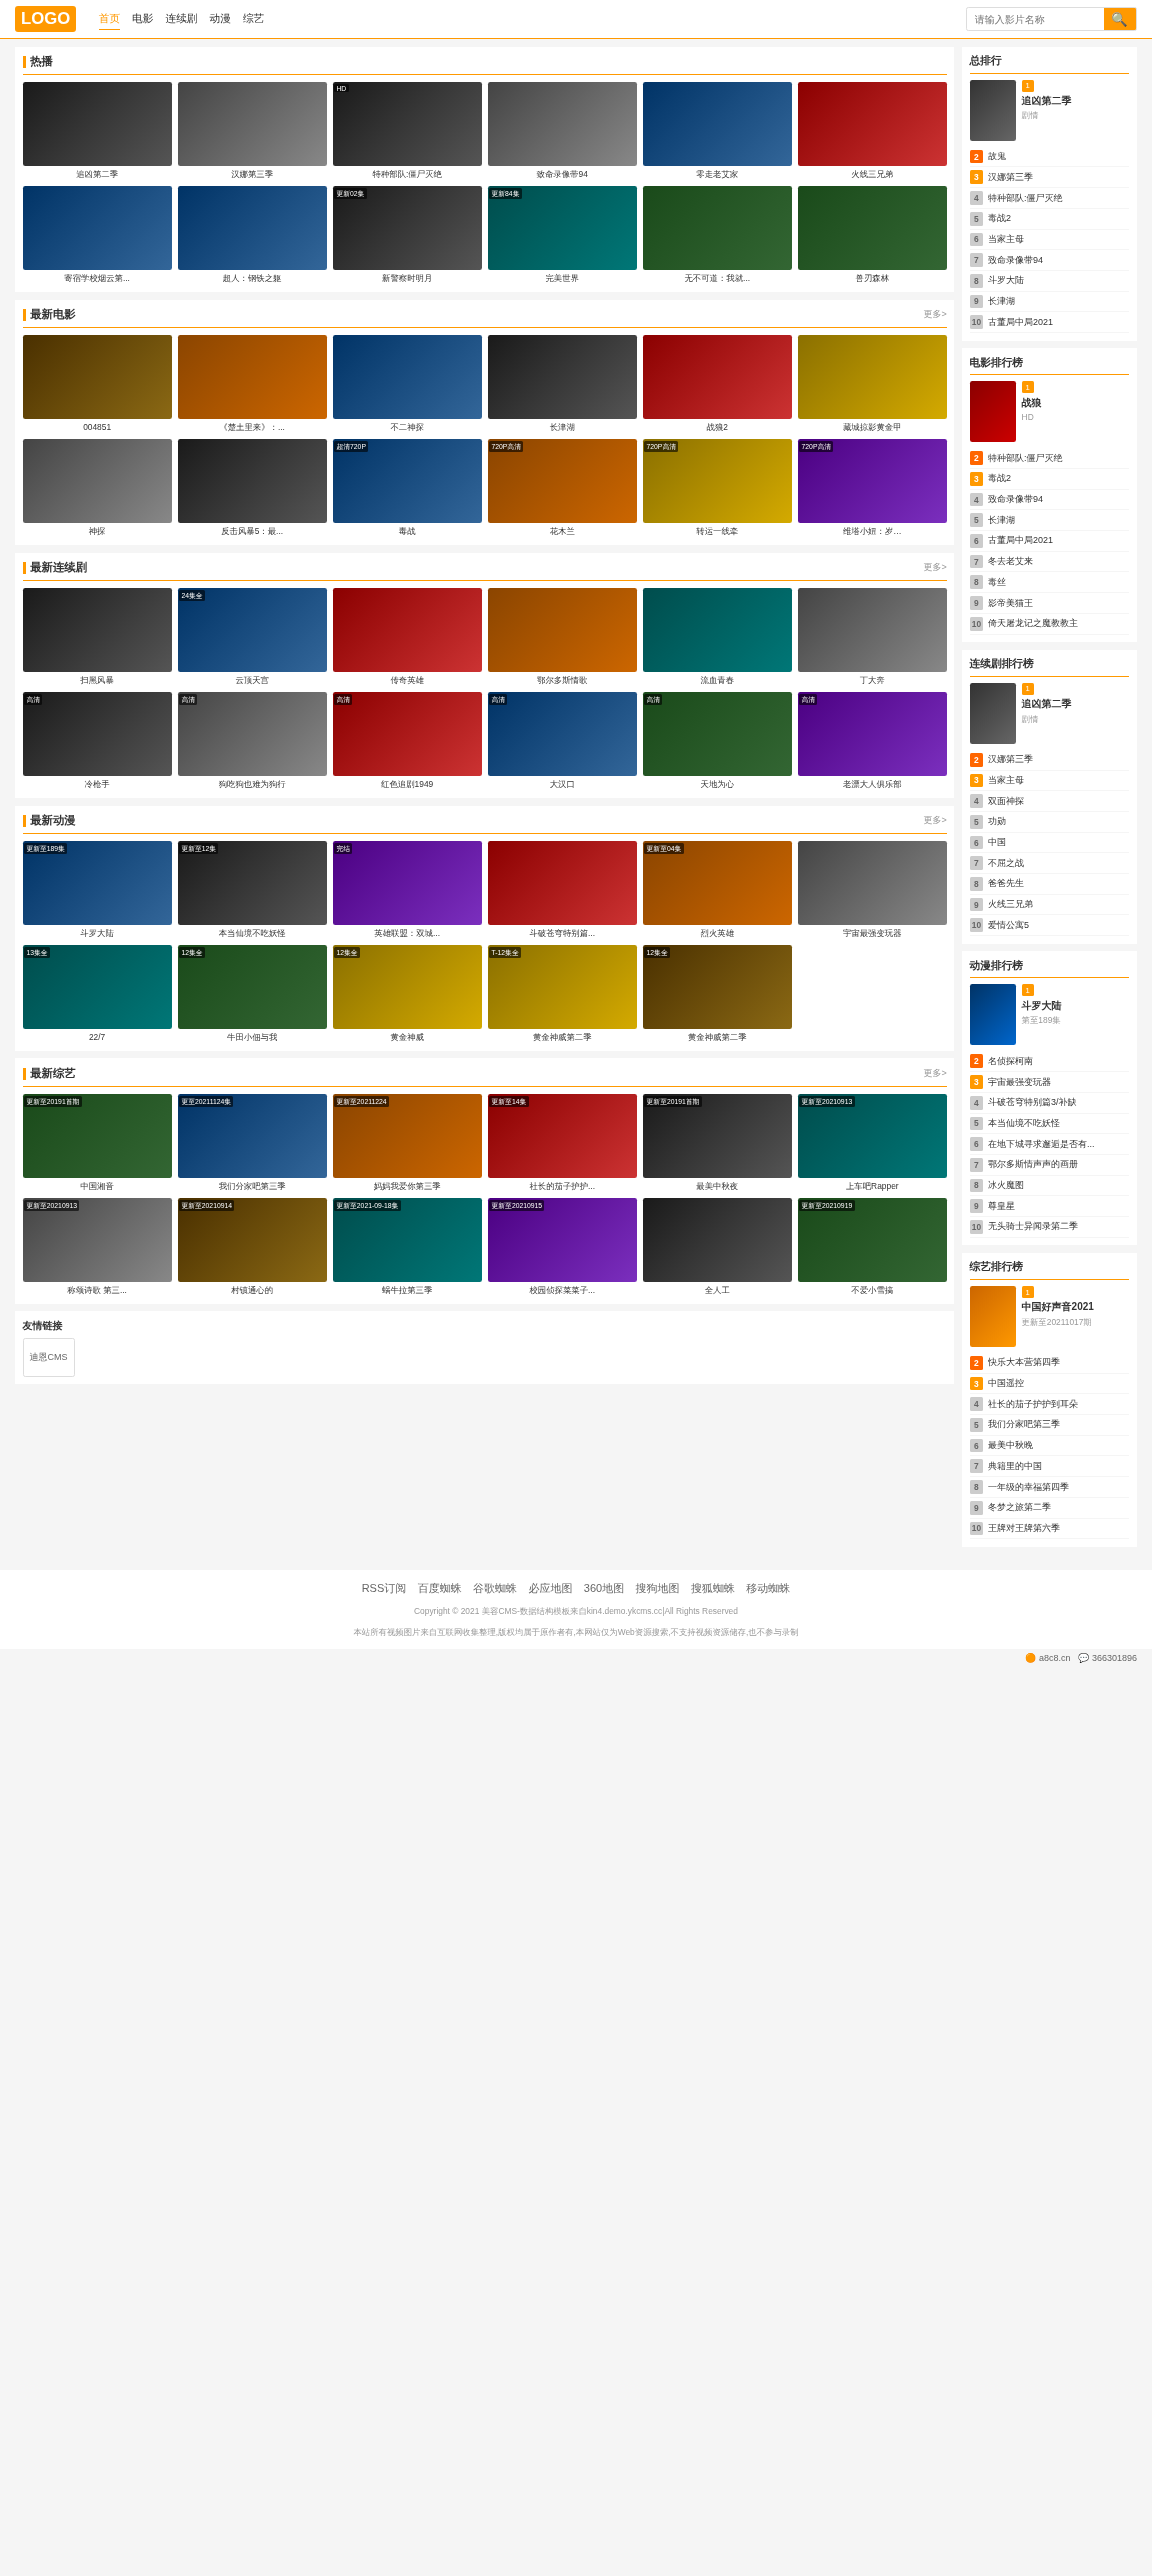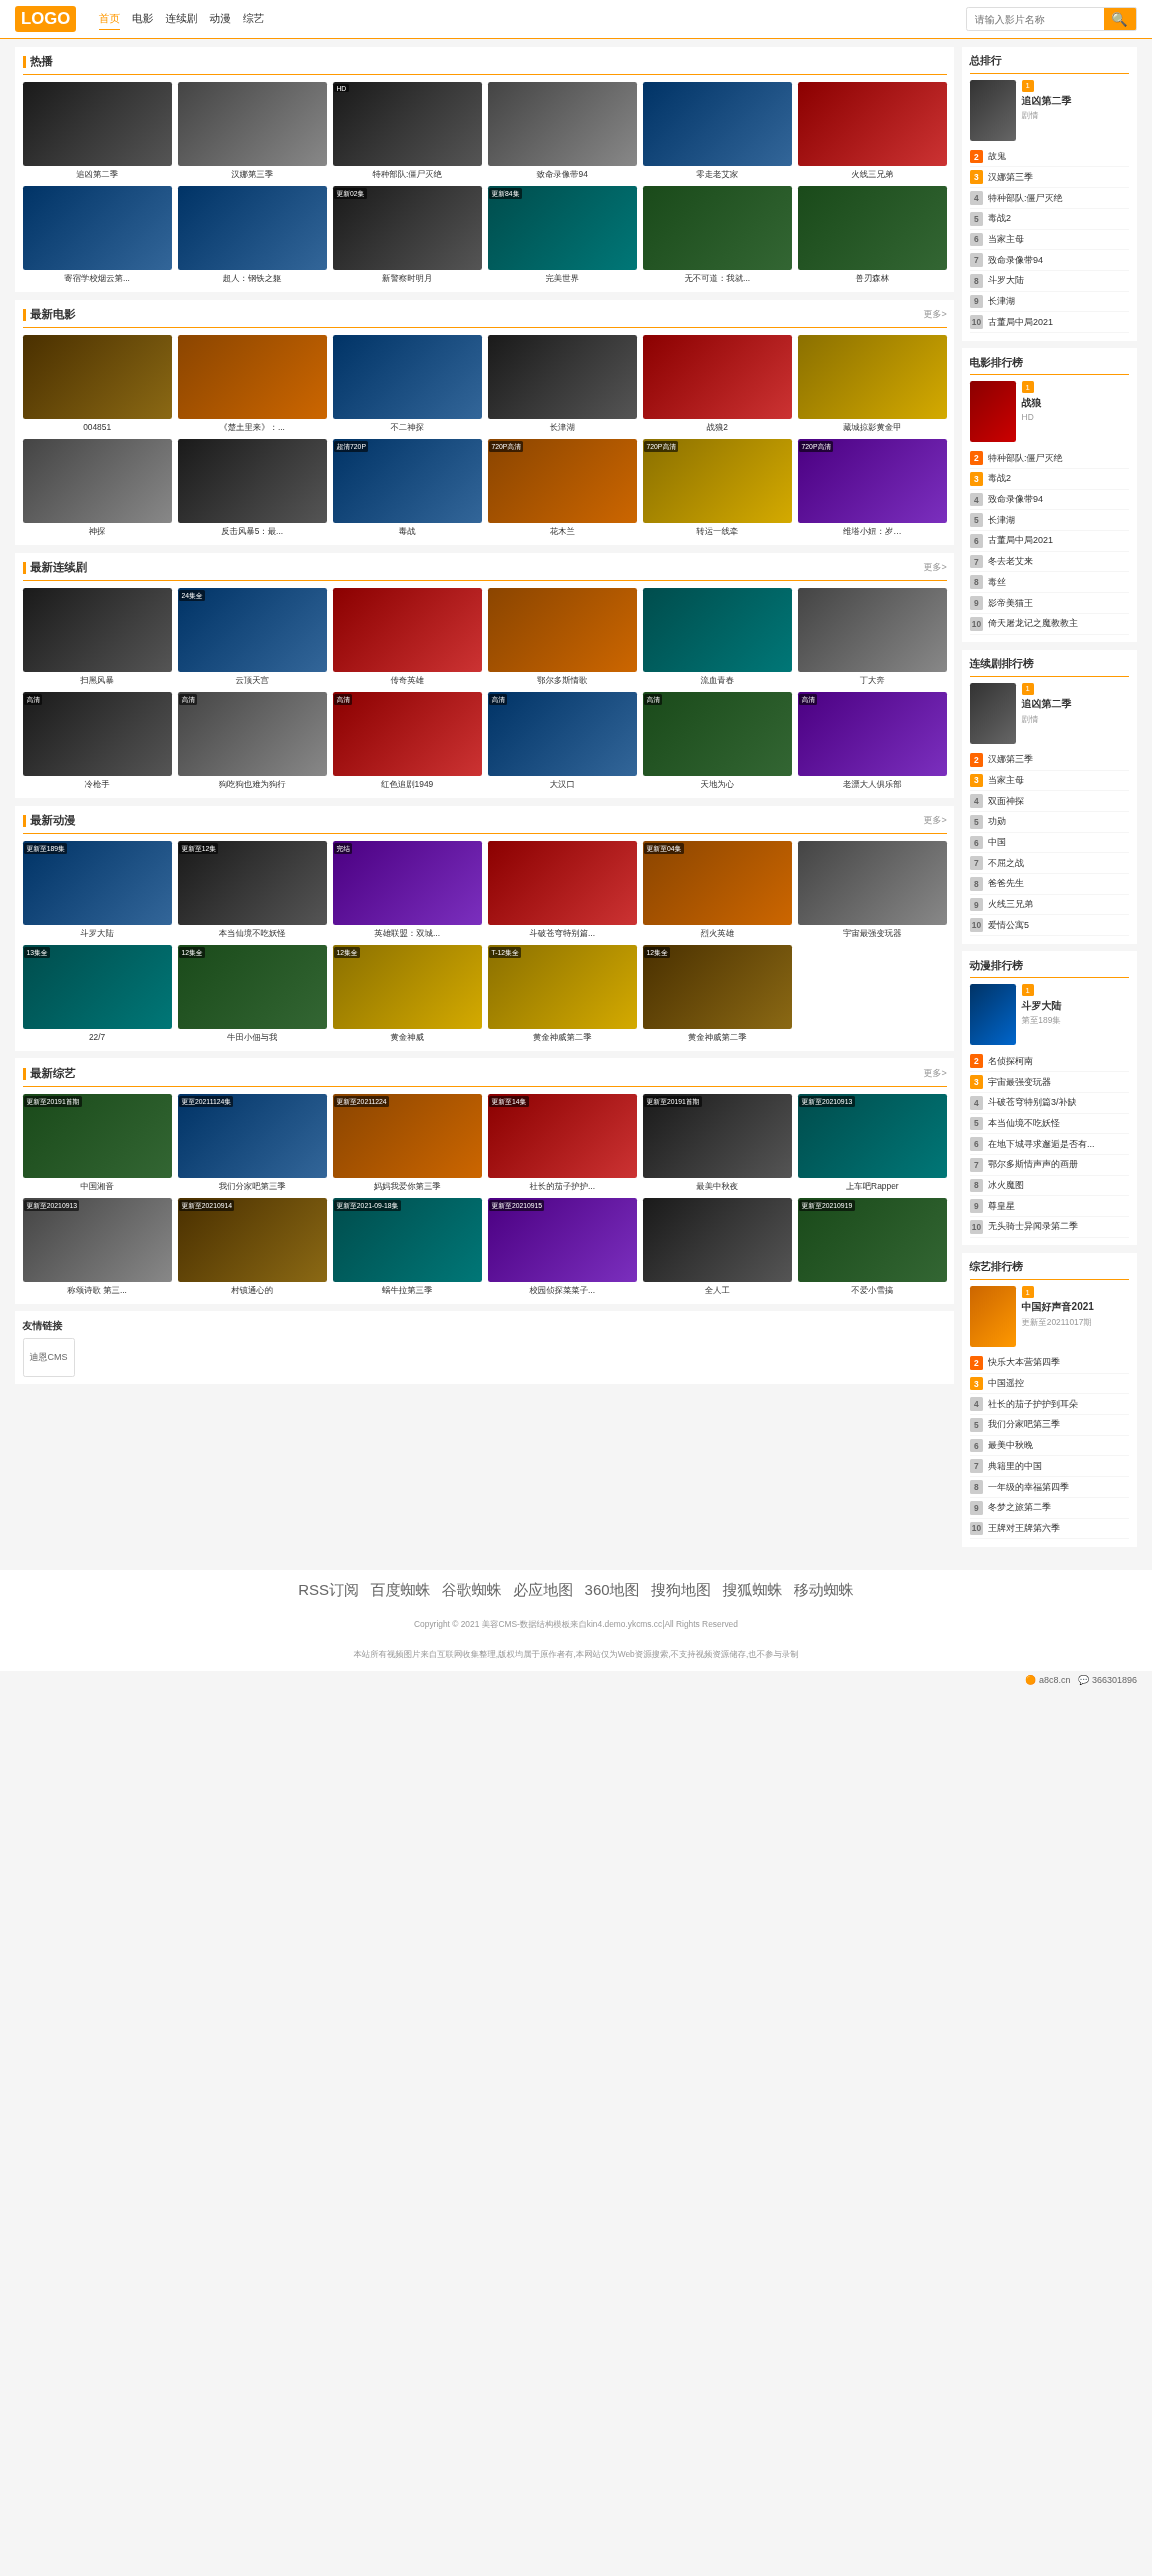--- a/index.html
+++ b/index.html
@@ -47,22 +47,22 @@
     .rank-list li { display: flex; align-items: center; padding: 3px 0; border-bottom: 0.8px solid #f5f5f5; font-size: 9px; }
     .rank-num { width: 13.7px; height: 13.7px; display: flex; align-items: center; justify-content: center; border-radius: 1.5px; font-size: 8.4px; font-weight: bold; margin-right: 4.6px; flex-shrink: 0; }
     .rank-num-2 { background: #ff6600; color: #fff; }
     .rank-num-3 { background: #ff9900; color: #fff; }
     .rank-num-other { background: #ccc; color: #666; }
     .rank-list li span.rank-title { flex: 1; overflow: hidden; text-overflow: ellipsis; white-space: nowrap; }
     
     
     .footer { background: #fff; text-align: center; padding: 11.4px; margin-top: 7.6px; }
     .footer-links { display: flex; justify-content: center; gap: 11.4px; margin-bottom: 4.6px; flex-wrap: wrap; }
-    .footer-links a { text-decoration: none; color: #666; font-size: 15px; }
-    .footer-copy { font-size: 8.4px; color: #999; margin-top: 19px; }
+    .footer-links a { text-decoration: none; color: #666; font-size: 11px; }
+    .footer-copy { font-size: 8.4px; color: #999; margin-top: 10px; }
     .footer-contact { display: flex; justify-content: flex-end; align-items: center; gap: 7.6px; font-size: 9px; color: #666; padding: 3.8px 15px; }
     
     
     .friend-links { background: #fff; padding: 7.6px; margin-bottom: 7.6px; }
     .friend-links-title { font-size: 10px; font-weight: bold; margin-bottom: 4.6px; }
     .friend-links-list { display: flex; gap: 7.6px; flex-wrap: wrap; }
     .friend-links-list a { text-decoration: none; color: #666; font-size: 9px; border: 0.8px solid #ddd; padding: 12px 6px; border-radius: 2.3px; }
     
     
     .poster-red { background: linear-gradient(135deg, #8B0000, #cc3333); }

